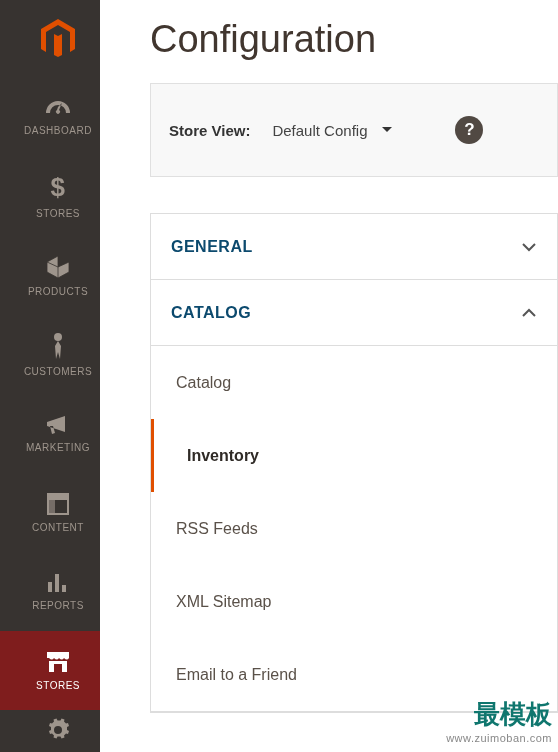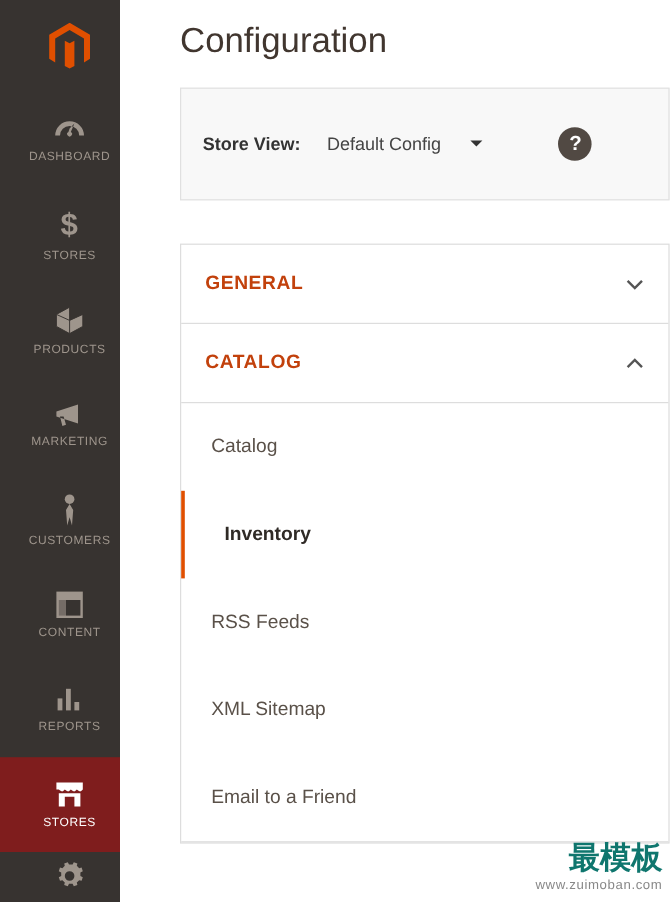--- a/index.html
+++ b/index.html
@@ -6,29 +6,29 @@
 body { font-family: 'Helvetica Neue', Arial, sans-serif; width: 558px; height: 752px; overflow: hidden; position: relative; background: #fff; }
 
 .sidebar { position: absolute; left: 0; top: 0; width: 116px; height: 100%; background: #373330; display: flex; flex-direction: column; }
 .logo-cell { height: 78px; display: flex; align-items: center; justify-content: center; }
 .nav-item { display: flex; flex-direction: column; align-items: center; justify-content: center; height: 79px; color: #9e958c; cursor: pointer; font-size: 10px; letter-spacing: 0.5px; }
 .nav-item.active { background: #7f1d1d; color: #fff; }
 .nav-item .label { margin-top: 6px; }
 .nav-icon { display: flex; align-items: center; justify-content: center; }
 
 .main { position: absolute; left: 100px; top: 0; right: 0; height: 100%; background: #fff; }
-.page-title { font-size: 29px; font-weight: 400; color: #41362f; margin: 18px 0 22px 50px; }
+.page-title { font-size: 38px; font-weight: 400; color: #41362f; margin: 18px 0 22px 50px; }
 
 .store-view-bar { margin-left: 50px; background: #f8f8f8; border: 1px solid #e0e0e0; height: 94px; display: flex; align-items: center; padding-left: 18px; gap: 22px; }
 .sv-label { font-weight: 700; color: #333; font-size: 15px; text-align: center; }
-.sv-select { display: inline-flex; align-items: center; gap: 24px; color: #444; font-size: 15px; cursor: pointer; }
+.sv-select { display: inline-flex; align-items: center; gap: 14px; color: #444; font-size: 15px; cursor: pointer; }
 .help-circle { width: 28px; height: 28px; border-radius: 50%; background: #514943; color: #fff; display: flex; align-items: center; justify-content: center; font-weight: 700; font-size: 17px; margin-left: 40px; cursor: pointer; }
 
 .config-panel { margin-left: 50px; margin-top: 36px; border: 1px solid #ddd; }
-.section-head { height: 66px; display: flex; align-items: center; justify-content: space-between; padding: 0 20px; font-weight: 700; color: #c2410c; font-size: 16px; letter-spacing: 0.5px; cursor: pointer; border-bottom: 1px solid #ddd; }
+.section-head { height: 66px; display: flex; align-items: center; justify-content: space-between; padding: 0 20px; font-weight: 700; color: #0c4a6e; font-size: 16px; letter-spacing: 0.5px; cursor: pointer; border-bottom: 1px solid #ddd; }
 .section-body { border-bottom: 1px solid #ddd; }
 .sub-item { height: 73px; display: flex; align-items: center; padding-left: 25px; color: #5a5149; font-size: 16px; cursor: pointer; }
 .sub-item.active { border-left: 3px solid #e04f00; font-weight: 700; color: #2f2a26; padding-left: 33px; }
 
 .watermark { position: absolute; right: 6px; bottom: 8px; text-align: right; pointer-events: none; }
 .watermark .line1 { font-size: 26px; font-weight: 700; color: #0f766e; font-family: 'SimSun', serif; }
 .watermark .line2 { font-size: 11px; color: #888; letter-spacing: 0.5px; }
 </style>
 </head>
 <body>
@@ -62,35 +62,35 @@
     <span class="nav-icon">
       <svg width="26" height="26" viewBox="0 0 26 26">
           <path d="M13 2 L24 8 L24 18 L13 24 L2 18 L2 8 Z M13 2 L13 13 L24 8 M13 13 L2 8 M13 13 L13 24" fill="#9e958c" stroke="#373330" stroke-width="0.8"></path>
         </svg>
     </span>
     <span class="label">PRODUCTS</span>
   </div>
 
   <div class="nav-item">
     <span class="nav-icon">
-      <svg width="26" height="22" viewBox="0 0 26 22">
-          <path d="M2 8 L20 2 L20 18 L2 12 Z M5 12 L7 20 L10 19 L8 12 Z" fill="#9e958c"></path>
-        </svg>
-    </span>
-    <span class="label">MARKETING</span>
-  </div>
-
-  <div class="nav-item">
-    <span class="nav-icon">
       <svg width="14" height="28" viewBox="0 0 14 28">
           <circle cx="7" cy="5" r="4" fill="#9e958c"></circle>
           <path d="M7 9 L10 14 L9 27 L7 20 L5 27 L4 14 Z" fill="#9e958c"></path>
         </svg>
     </span>
     <span class="label">CUSTOMERS</span>
+  </div>
+
+  <div class="nav-item">
+    <span class="nav-icon">
+      <svg width="26" height="22" viewBox="0 0 26 22">
+          <path d="M2 8 L20 2 L20 18 L2 12 Z M5 12 L7 20 L10 19 L8 12 Z" fill="#9e958c"></path>
+        </svg>
+    </span>
+    <span class="label">MARKETING</span>
   </div>
 
   <div class="nav-item">
     <span class="nav-icon">
       <svg width="24" height="24" viewBox="0 0 24 24">
           <rect x="2" y="2" width="20" height="20" fill="none" stroke="#9e958c" stroke-width="2"></rect>
           <rect x="2" y="2" width="20" height="6" fill="#9e958c"></rect>
           <rect x="2" y="8" width="7" height="14" fill="#9e958c" opacity="0.6"></rect>
         </svg>
     </span>

